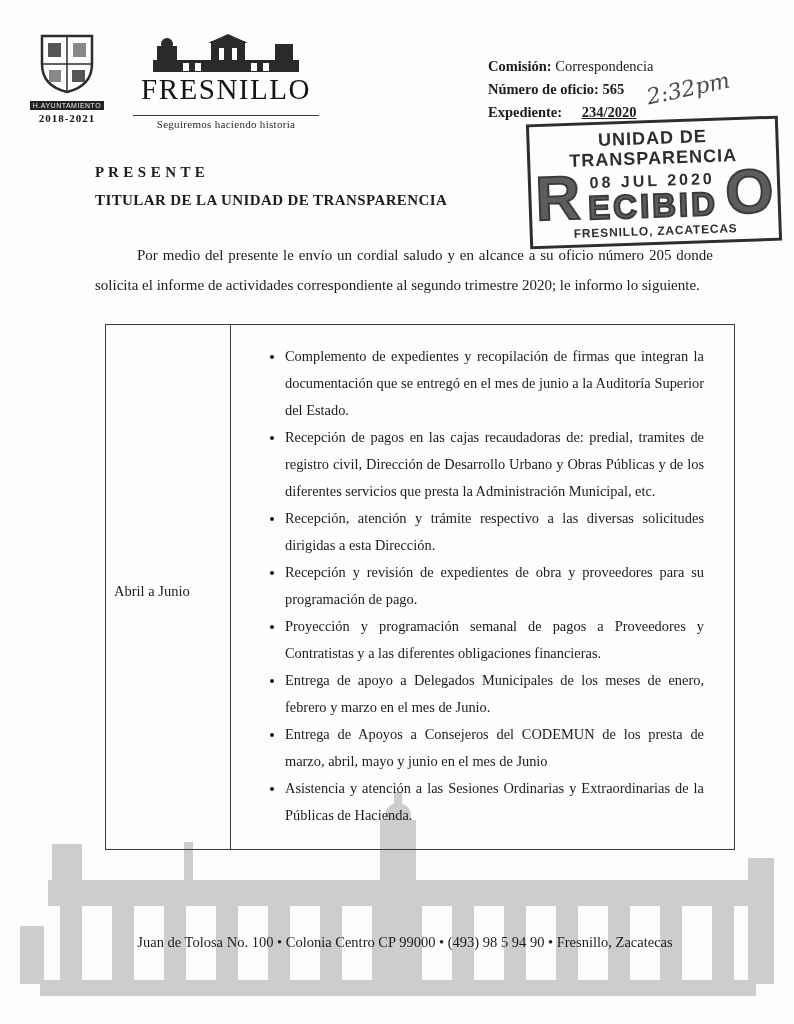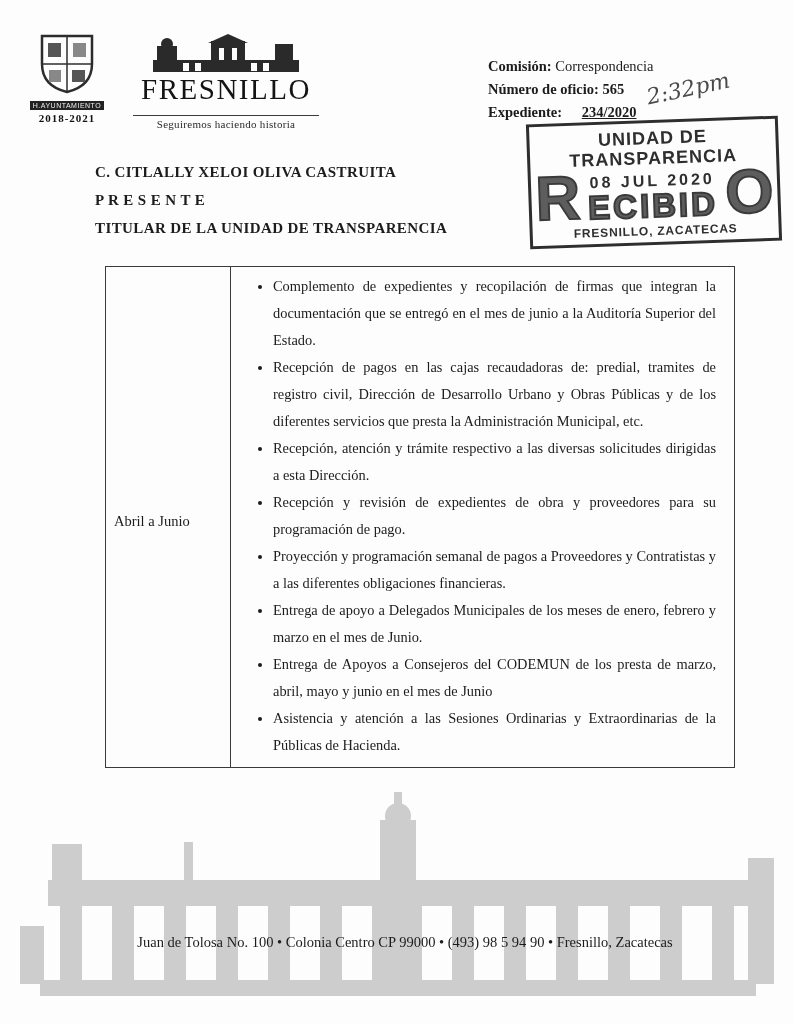--- a/index.html
+++ b/index.html
@@ -48,21 +48,21 @@
   
   main { position:absolute; left:95px; top:158px; width:642px; z-index:1; }
   .addressee p { margin:0; font-weight:bold; font-size:15px; line-height:28px; letter-spacing:0.4px; }
   .body-par { margin:26px 0 0; font-size:15px; line-height:30px; text-align:justify;
     text-indent:42px; width:618px; }
 
   .activity-table { border-collapse:collapse; margin:24px 0 0 10px; width:630px; }
   .activity-table td { border:1px solid #3a3a3a; vertical-align:middle; }
   td.period { width:112px; font-size:14.5px; padding:12px 4px 4px 8px; }
   td.acts { padding:6px 18px 8px 12px; }
-  td.acts ul { margin:0; padding-left:30px; }
+  td.acts ul { margin:12px; padding-left:30px; }
   td.acts li { font-size:14.4px; line-height:27px; text-align:justify; margin:0; }
 
   
   .watermark { position:absolute; left:0; top:788px; width:794px; height:228px; z-index:0; opacity:0.55; }
   footer { position:absolute; left:16px; right:0; top:934px; text-align:center;
     font-size:14.5px; color:#1c1c1c; z-index:2; }
 </style>
 </head>
 <body>
 
@@ -158,25 +158,25 @@
         <span class="stamp-date">08 JUL 2020</span>
         <span class="stamp-mid-word outline">ECIBID</span>
       </span>
       <span class="stamp-letter outline">O</span>
     </div>
     <div class="stamp-city">FRESNILLO, ZACATECAS</div>
   </div>
 
   <main>
     <div class="addressee">
-      <p>C. CITLALLY XELOI OLIVA CASTRUITA</p>
       <p>P R E S E N T E</p>
       <p>TITULAR DE LA UNIDAD DE TRANSPARENCIA</p>
     </div>
 
+    <p class="body-par">Por medio del presente le envío un cordial saludo y en alcance a su oficio número 205 donde solicita el informe de actividades correspondiente al segundo trimestre 2020; le informo lo siguiente.</p>
 
     <table class="activity-table">
       <tbody>
           <tr>
         <td class="period">Abril a Junio</td>
         <td class="acts">
           <ul>
             <li>Complemento de expedientes y recopilación de firmas que integran la documentación que se entregó en el mes de junio a la Auditoría Superior del Estado.</li>
             <li>Recepción de pagos en las cajas recaudadoras de: predial, tramites de registro civil, Dirección de Desarrollo Urbano y Obras Públicas y de los diferentes servicios que presta la Administración Municipal, etc.</li>
             <li>Recepción, atención y trámite respectivo a las diversas solicitudes dirigidas a esta Dirección.</li>

